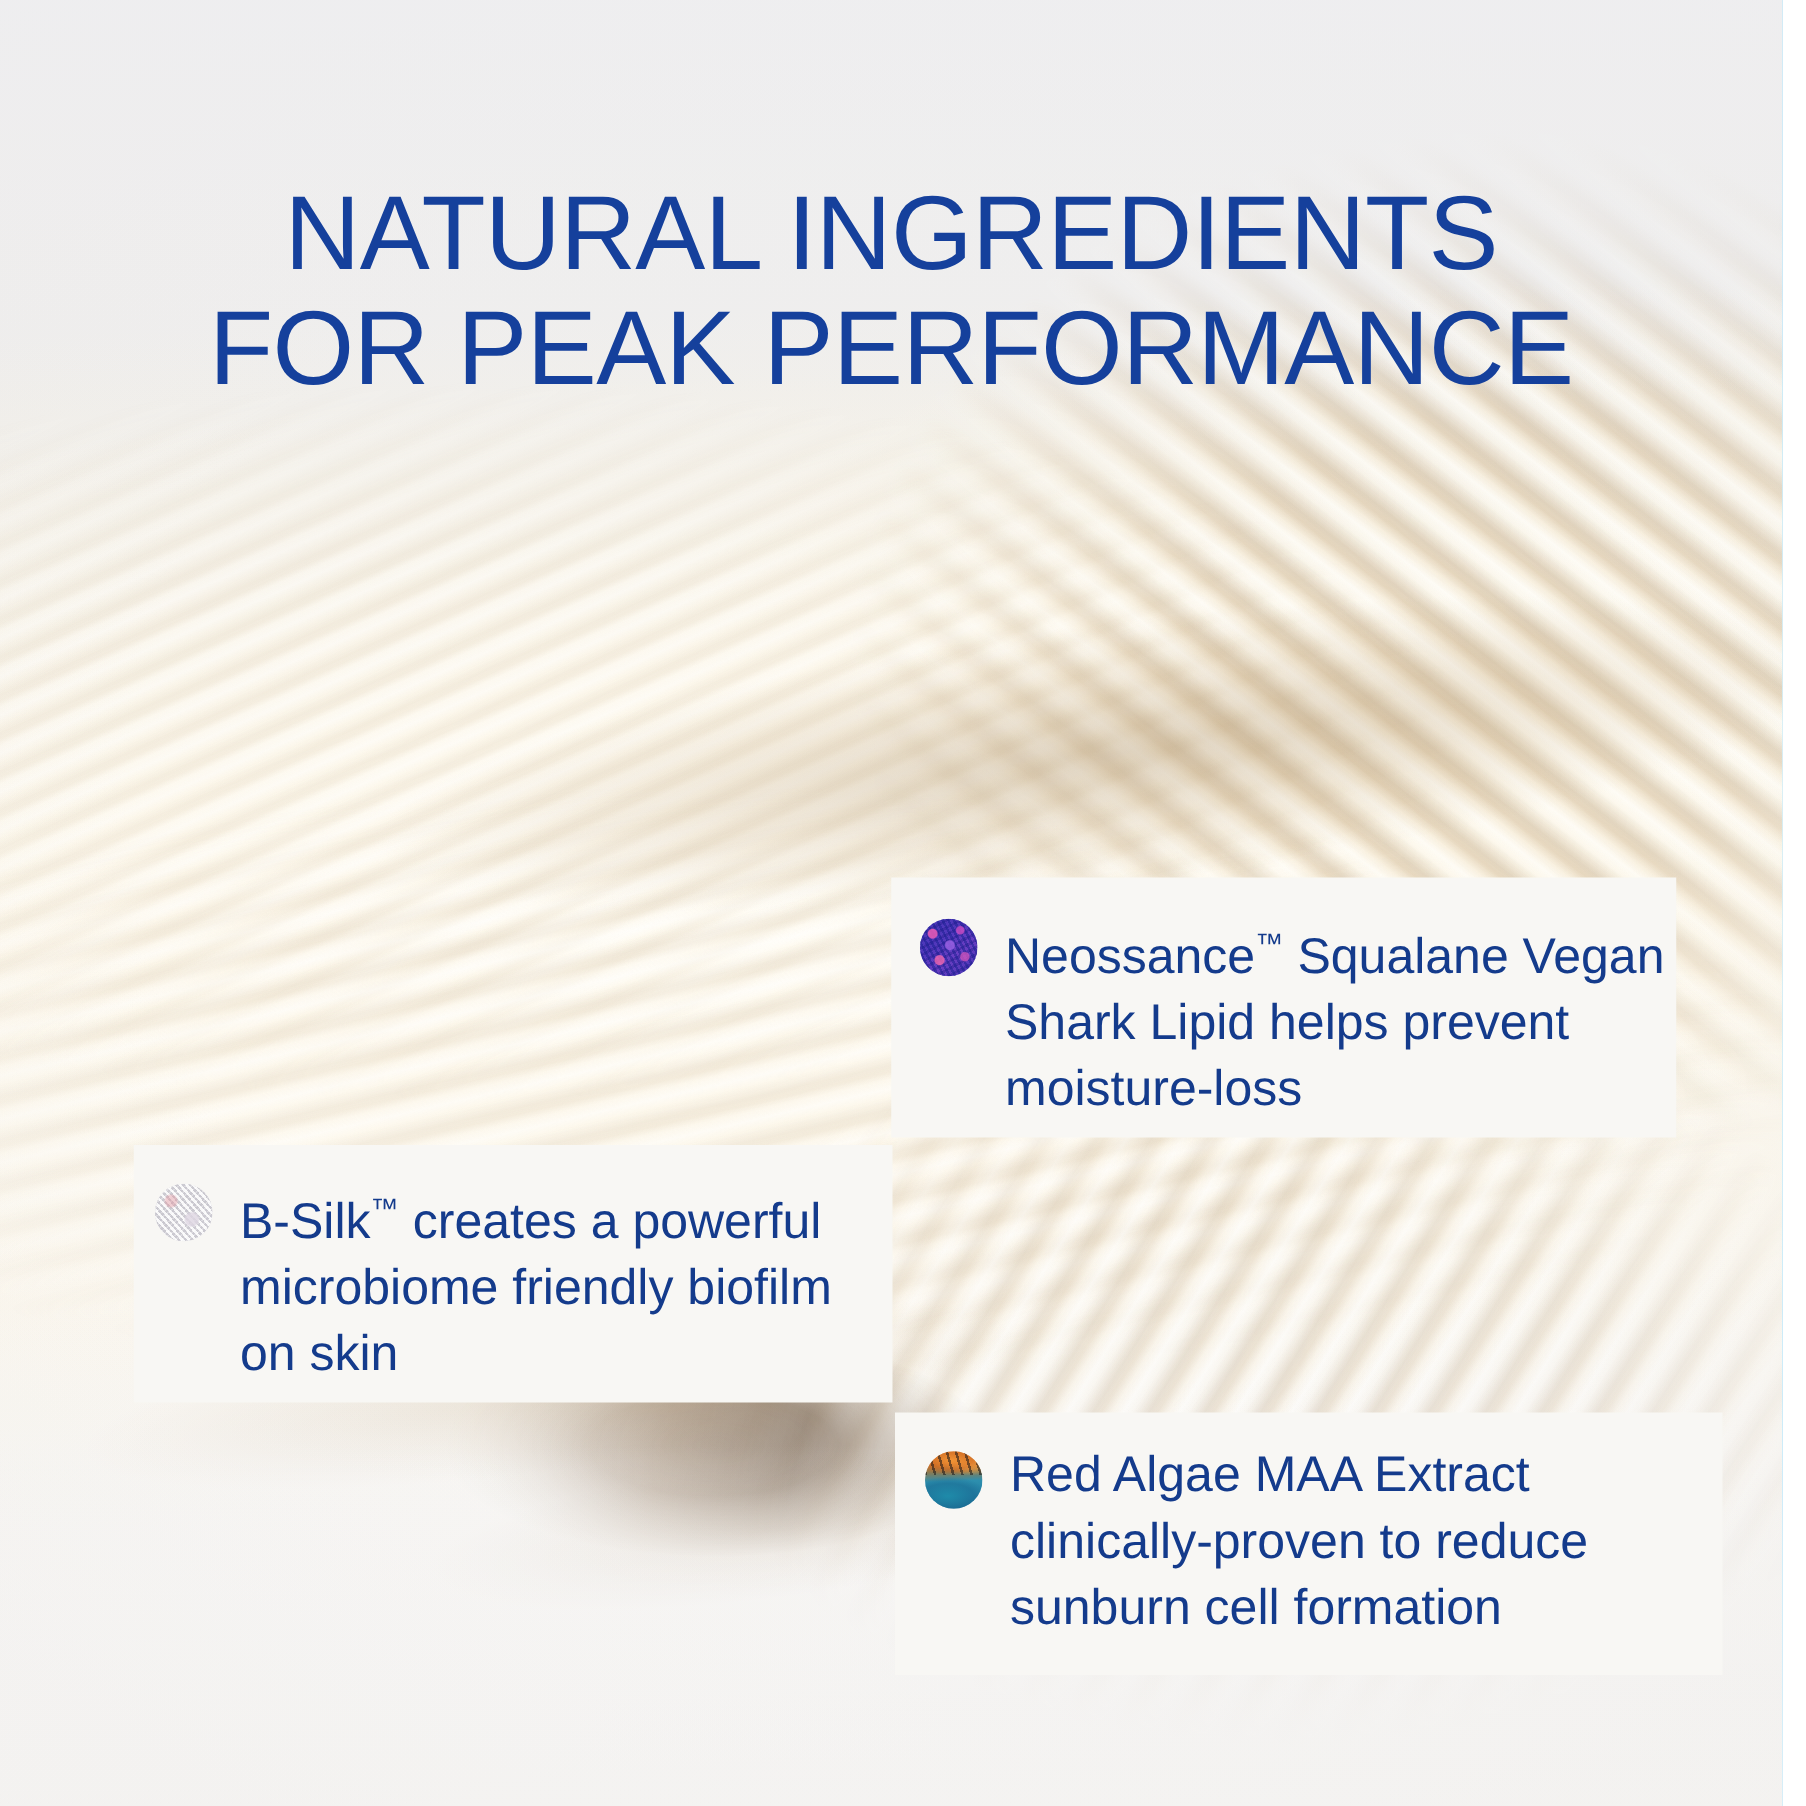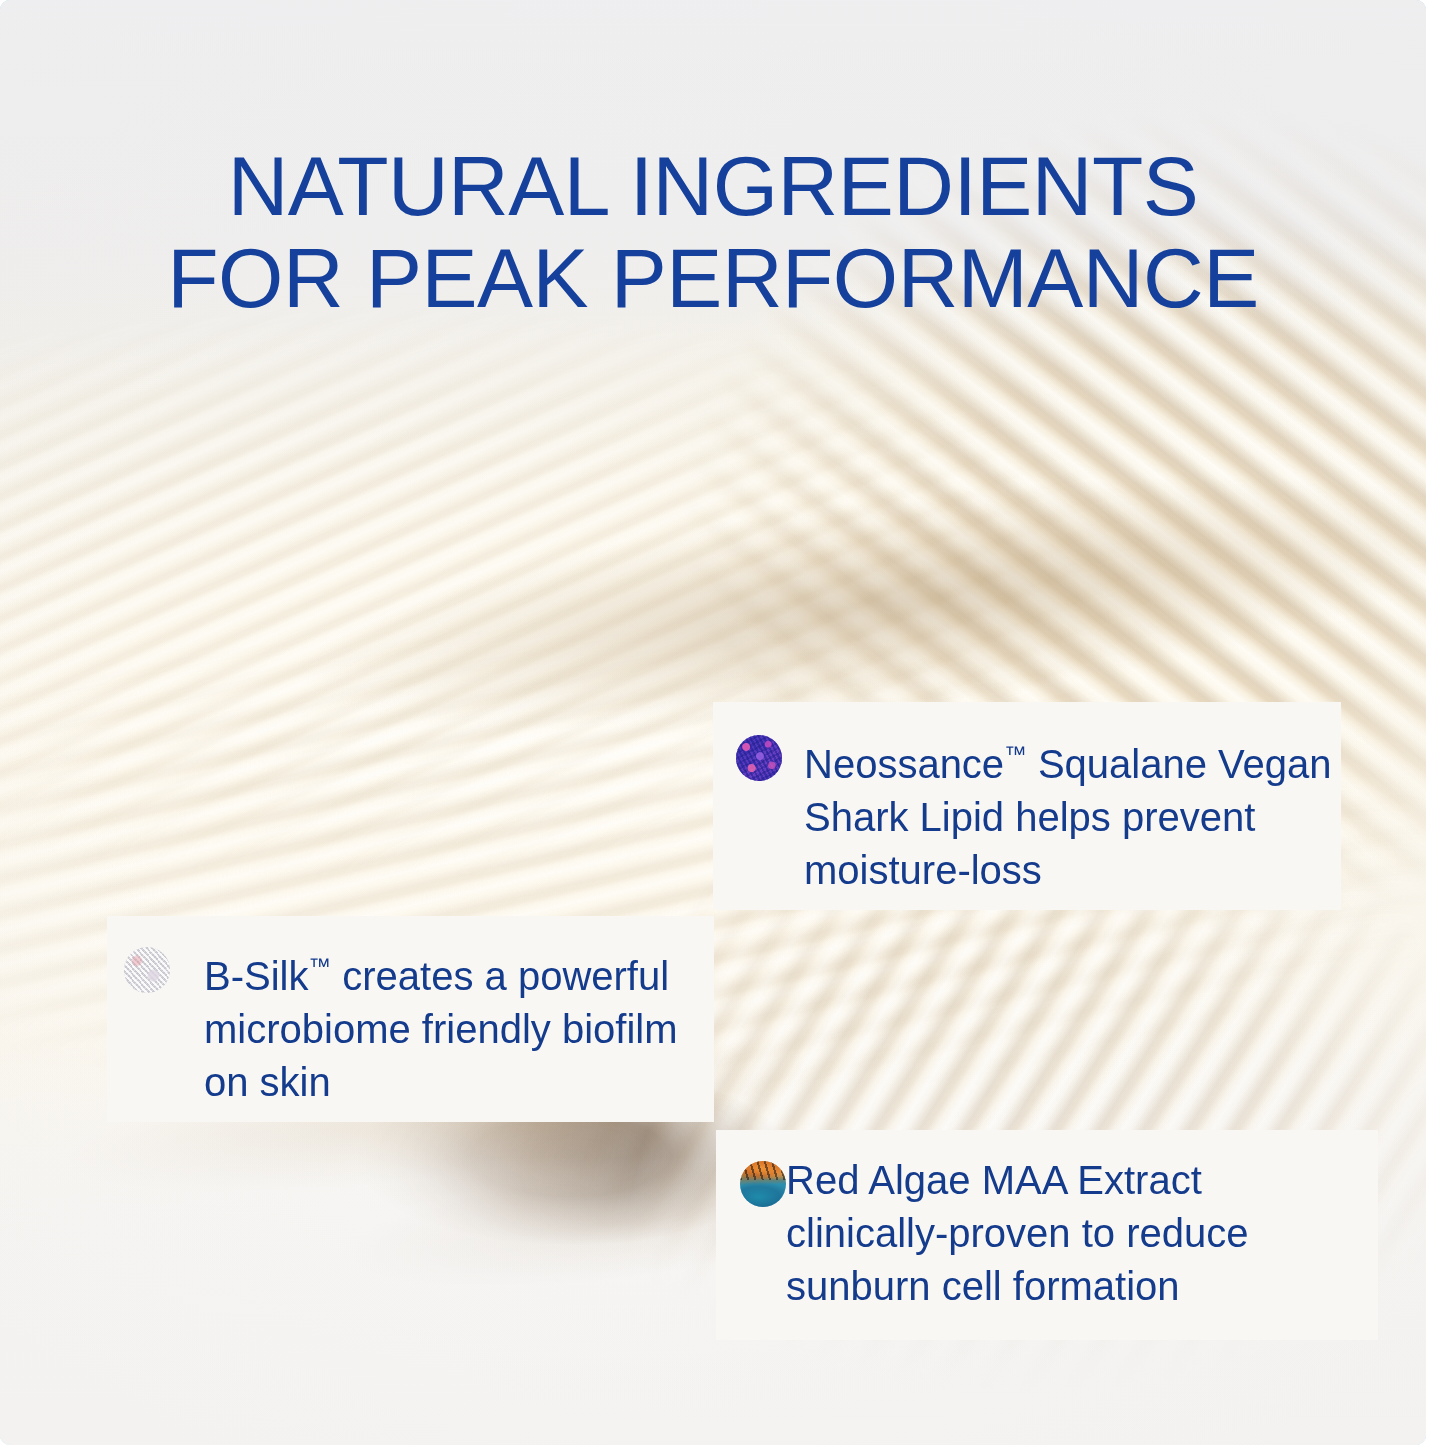--- a/index.html
+++ b/index.html
@@ -8,21 +8,20 @@
     background: #ffffff;
   }
 
   #stage {
     position: relative;
     width: 1426px;
     height: 1445px;
     overflow: hidden;
     background: #7dd3fc;
     font-family: "Liberation Sans", sans-serif;
-    border-radius: 10px;
   }
 
   
   .bg-layer {
     position: absolute;
     inset: 0;
     pointer-events: none;
   }
 
   
@@ -237,35 +236,36 @@
   #card-bsilk {
     left: 107px;
     top: 916px;
     width: 607px;
     height: 206px;
   }
   #card-bsilk .card-inner {
     padding: 24px 0 0 17px;
   }
   #card-bsilk .ing-text {
-    margin-left: 34px;
+    margin-left: 22px;
     width: 510px;
   }
 
   
   #card-algae {
     left: 716px;
     top: 1130px;
     width: 662px;
     height: 210px;
   }
   #card-algae .card-inner {
     padding: 24px 0 0 24px;
   }
   #card-algae .ing-text {
+    margin-left: 22px;
     width: 570px;
   }
 
   
   .tex-neossance {
     position: absolute;
     inset: 0;
     background:
       radial-gradient(circle at 22% 26%, rgba(236,92,182,0.85) 0 7%, rgba(236,92,182,0) 9%),
       radial-gradient(circle at 70% 20%, rgba(206,76,196,0.8) 0 6%, rgba(206,76,196,0) 8%),

